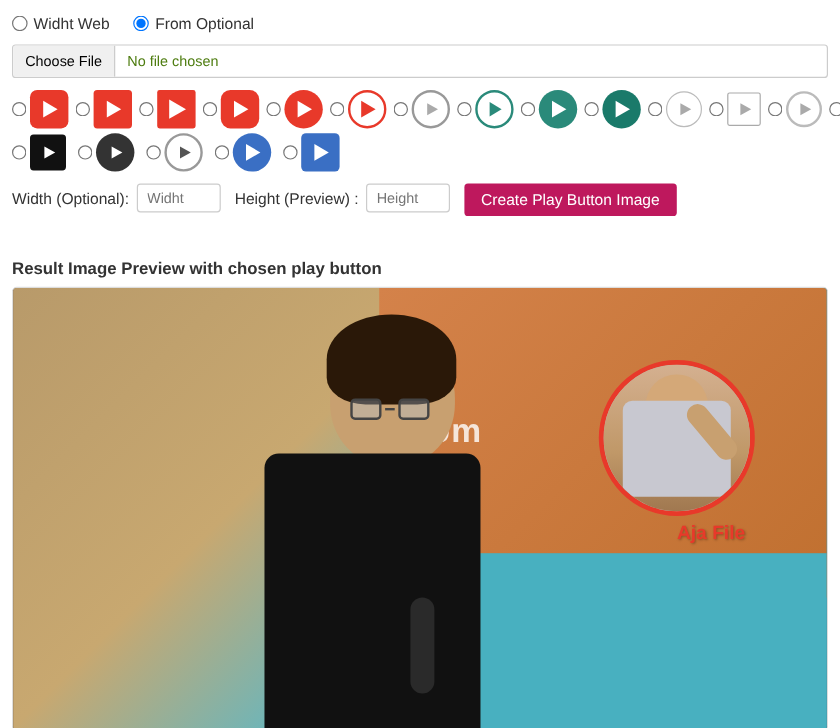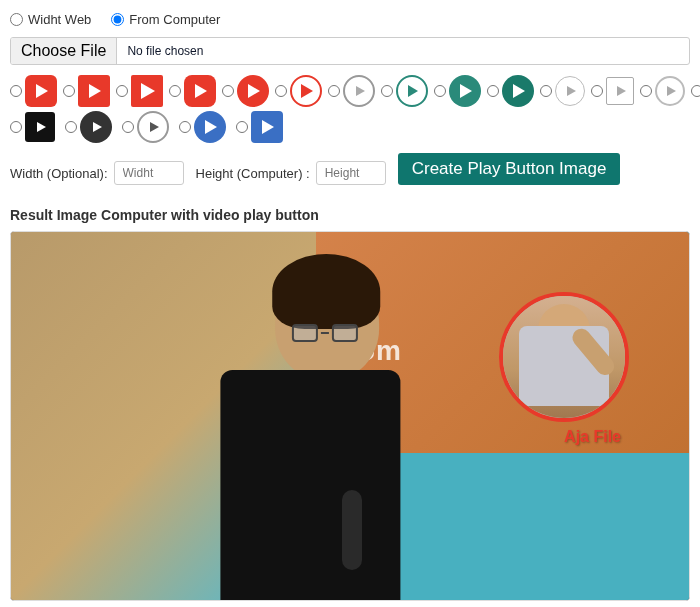--- a/index.html
+++ b/index.html
@@ -46,26 +46,26 @@
       height: 28px;
       overflow: hidden;
     }
     .choose-file-btn {
       background: #f0f0f0;
       border: none;
       border-right: 1px solid #ccc;
       padding: 0 10px;
       height: 100%;
       cursor: pointer;
-      font-size: 16px;
+      font-size: 12px;
       white-space: nowrap;
     }
     .file-name {
       padding: 0 10px;
-      color: #0f172a;
+      color: #4d7c0f;
       font-size: 12px;
     }
     .select-label {
       margin-bottom: 6px;
       font-size: 13px;
     }
     .buttons-grid {
       display: flex;
       flex-direction: column;
       gap: 4px;
@@ -214,48 +214,48 @@
     }
     .tri-dark {
       width: 0; height: 0;
       border-top: 5px solid transparent;
       border-bottom: 5px solid transparent;
       border-left: 9px solid #555;
       margin-left: 2px;
     }
     .options-row {
       display: flex;
-      align-items: flex-end;
+      align-items: flex-start;
       gap: 12px;
-      margin-bottom: 8px;
+      margin-bottom: 21px;
     }
     .field-group {
       display: flex;
       align-items: center;
       gap: 6px;
     }
     .field-label {
       font-size: 13px;
       white-space: nowrap;
     }
     .dim-input {
       border: 1px solid #ccc;
       border-radius: 3px;
       padding: 4px 8px;
       font-size: 12px;
       width: 70px;
       color: #999;
     }
     .create-btn {
-      background: #0f766e;
+      background: #be185d;
       color: #fff;
       border: none;
       border-radius: 3px;
       padding: 6px 14px;
-      font-size: 17px;
+      font-size: 13px;
       cursor: pointer;
       white-space: nowrap;
     }
     .result-label {
       font-size: 14px;
       font-weight: bold;
       margin: 6px 10px 8px 10px;
     }
     .preview-container {
       margin: 0 10px;
@@ -358,21 +358,21 @@
 
 <div class="top-section">
 
   <div class="radio-row">
     <label class="radio-option">
       <input type="radio" name="source" style="">
       <span>Widht Web</span>
     </label>
     <label class="radio-option">
       <input type="radio" name="source" checked="" style="">
-      <span>From Computer</span>
+      <span>From Optional</span>
     </label>
   </div>
 
   <div class="upload-row">
     <div class="upload-box">
       <button class="choose-file-btn">Choose File</button>
       <span class="file-name">No file chosen</span>
     </div>
   </div>
 
@@ -495,28 +495,28 @@
       </div>
     </div>
   </div>
 
   <div class="options-row">
     <div class="field-group">
       <span class="field-label">Width (Optional):</span>
       <input class="dim-input" type="text" placeholder="Widht" style="">
     </div>
     <div class="field-group">
-      <span class="field-label">Height (Computer) :</span>
+      <span class="field-label">Height (Preview) :</span>
       <input class="dim-input" type="text" placeholder="Height" style="">
     </div>
     <button class="create-btn">Create Play Button Image</button>
   </div>
 </div>
 
-<div class="result-label">Result Image Computer with video play button</div>
+<div class="result-label">Result Image Preview with chosen play button</div>
 
 <div class="preview-container">
   <div class="scene">
 
     <div style="position:absolute;top:0;left:0;width:100%;height:100%;background:linear-gradient(135deg, #b89a6a 0%, #c8a870 35%, #5bb8c8 60%, #48a0b0 100%);"></div>
 
     <div style="position:absolute;right:0;top:0;width:55%;height:70%;background:linear-gradient(135deg,#d4824a,#c07030);"></div>
     <div style="position:absolute;right:0;bottom:0;width:55%;height:40%;background:#48b0c0;"></div>
 
     <div style="position:absolute;top:28%;left:45%;font-size:28px;font-weight:bold;color:rgba(255,255,255,0.8);letter-spacing:1px;">elcom</div>

